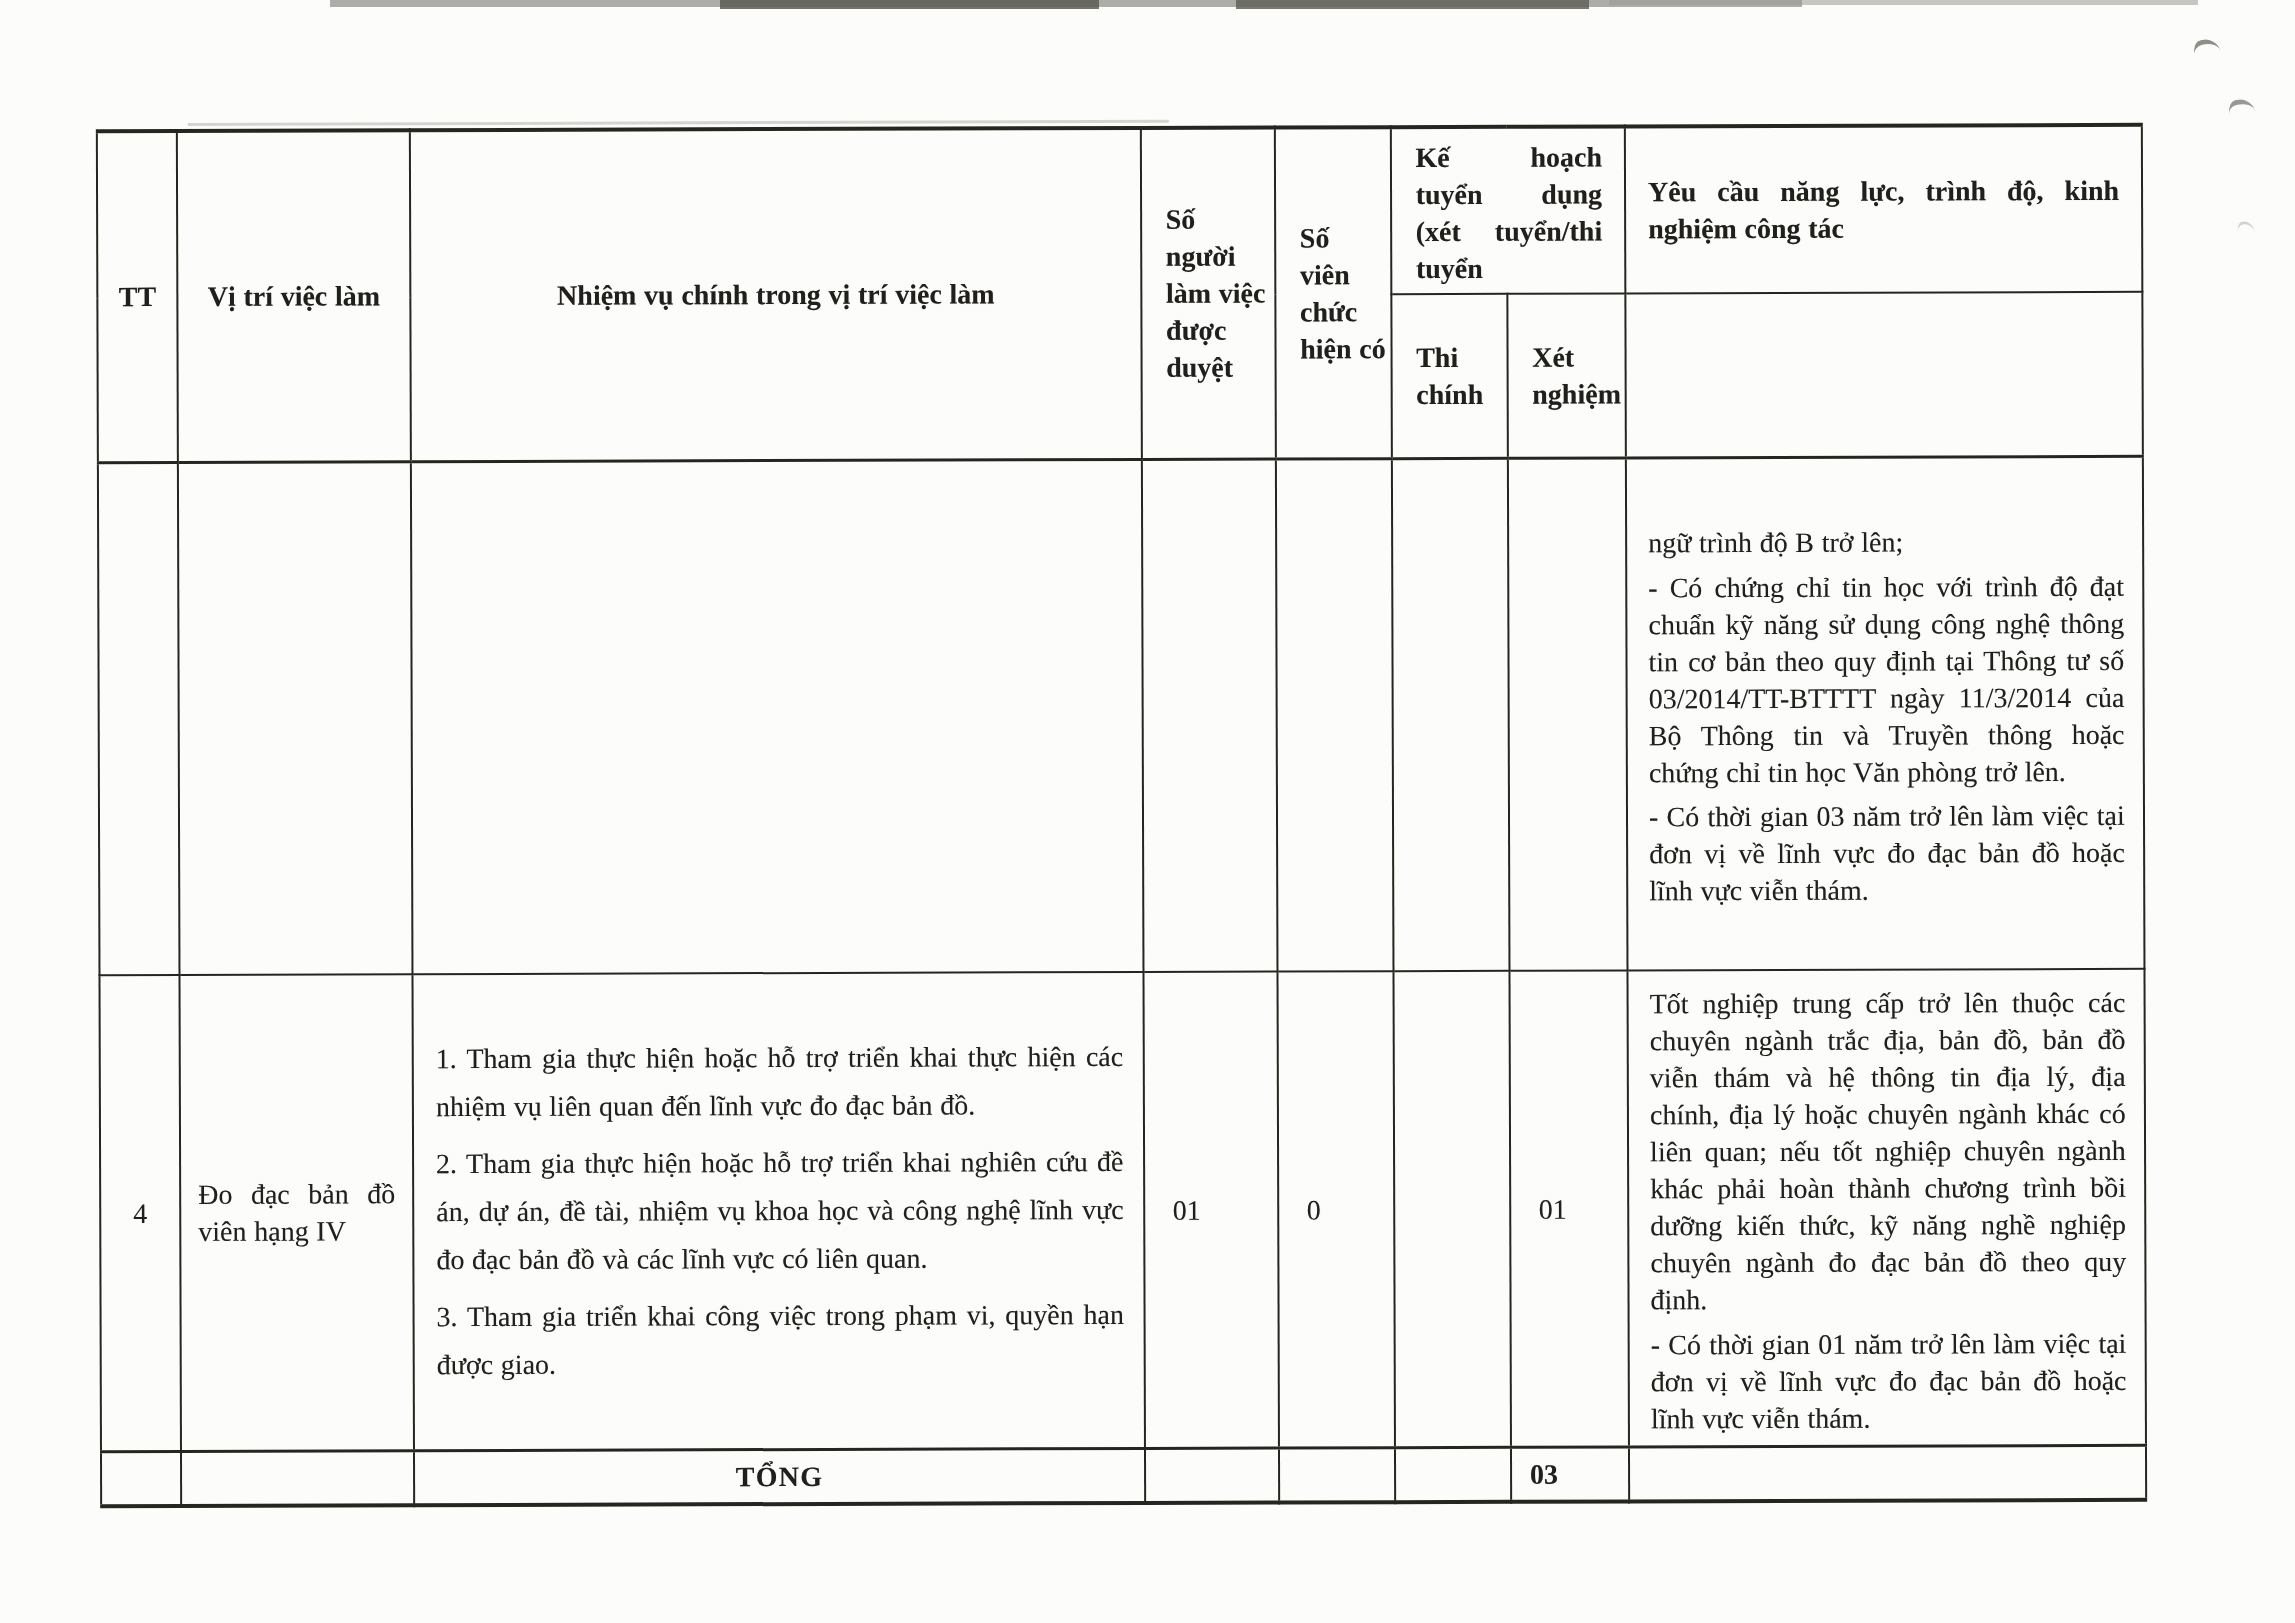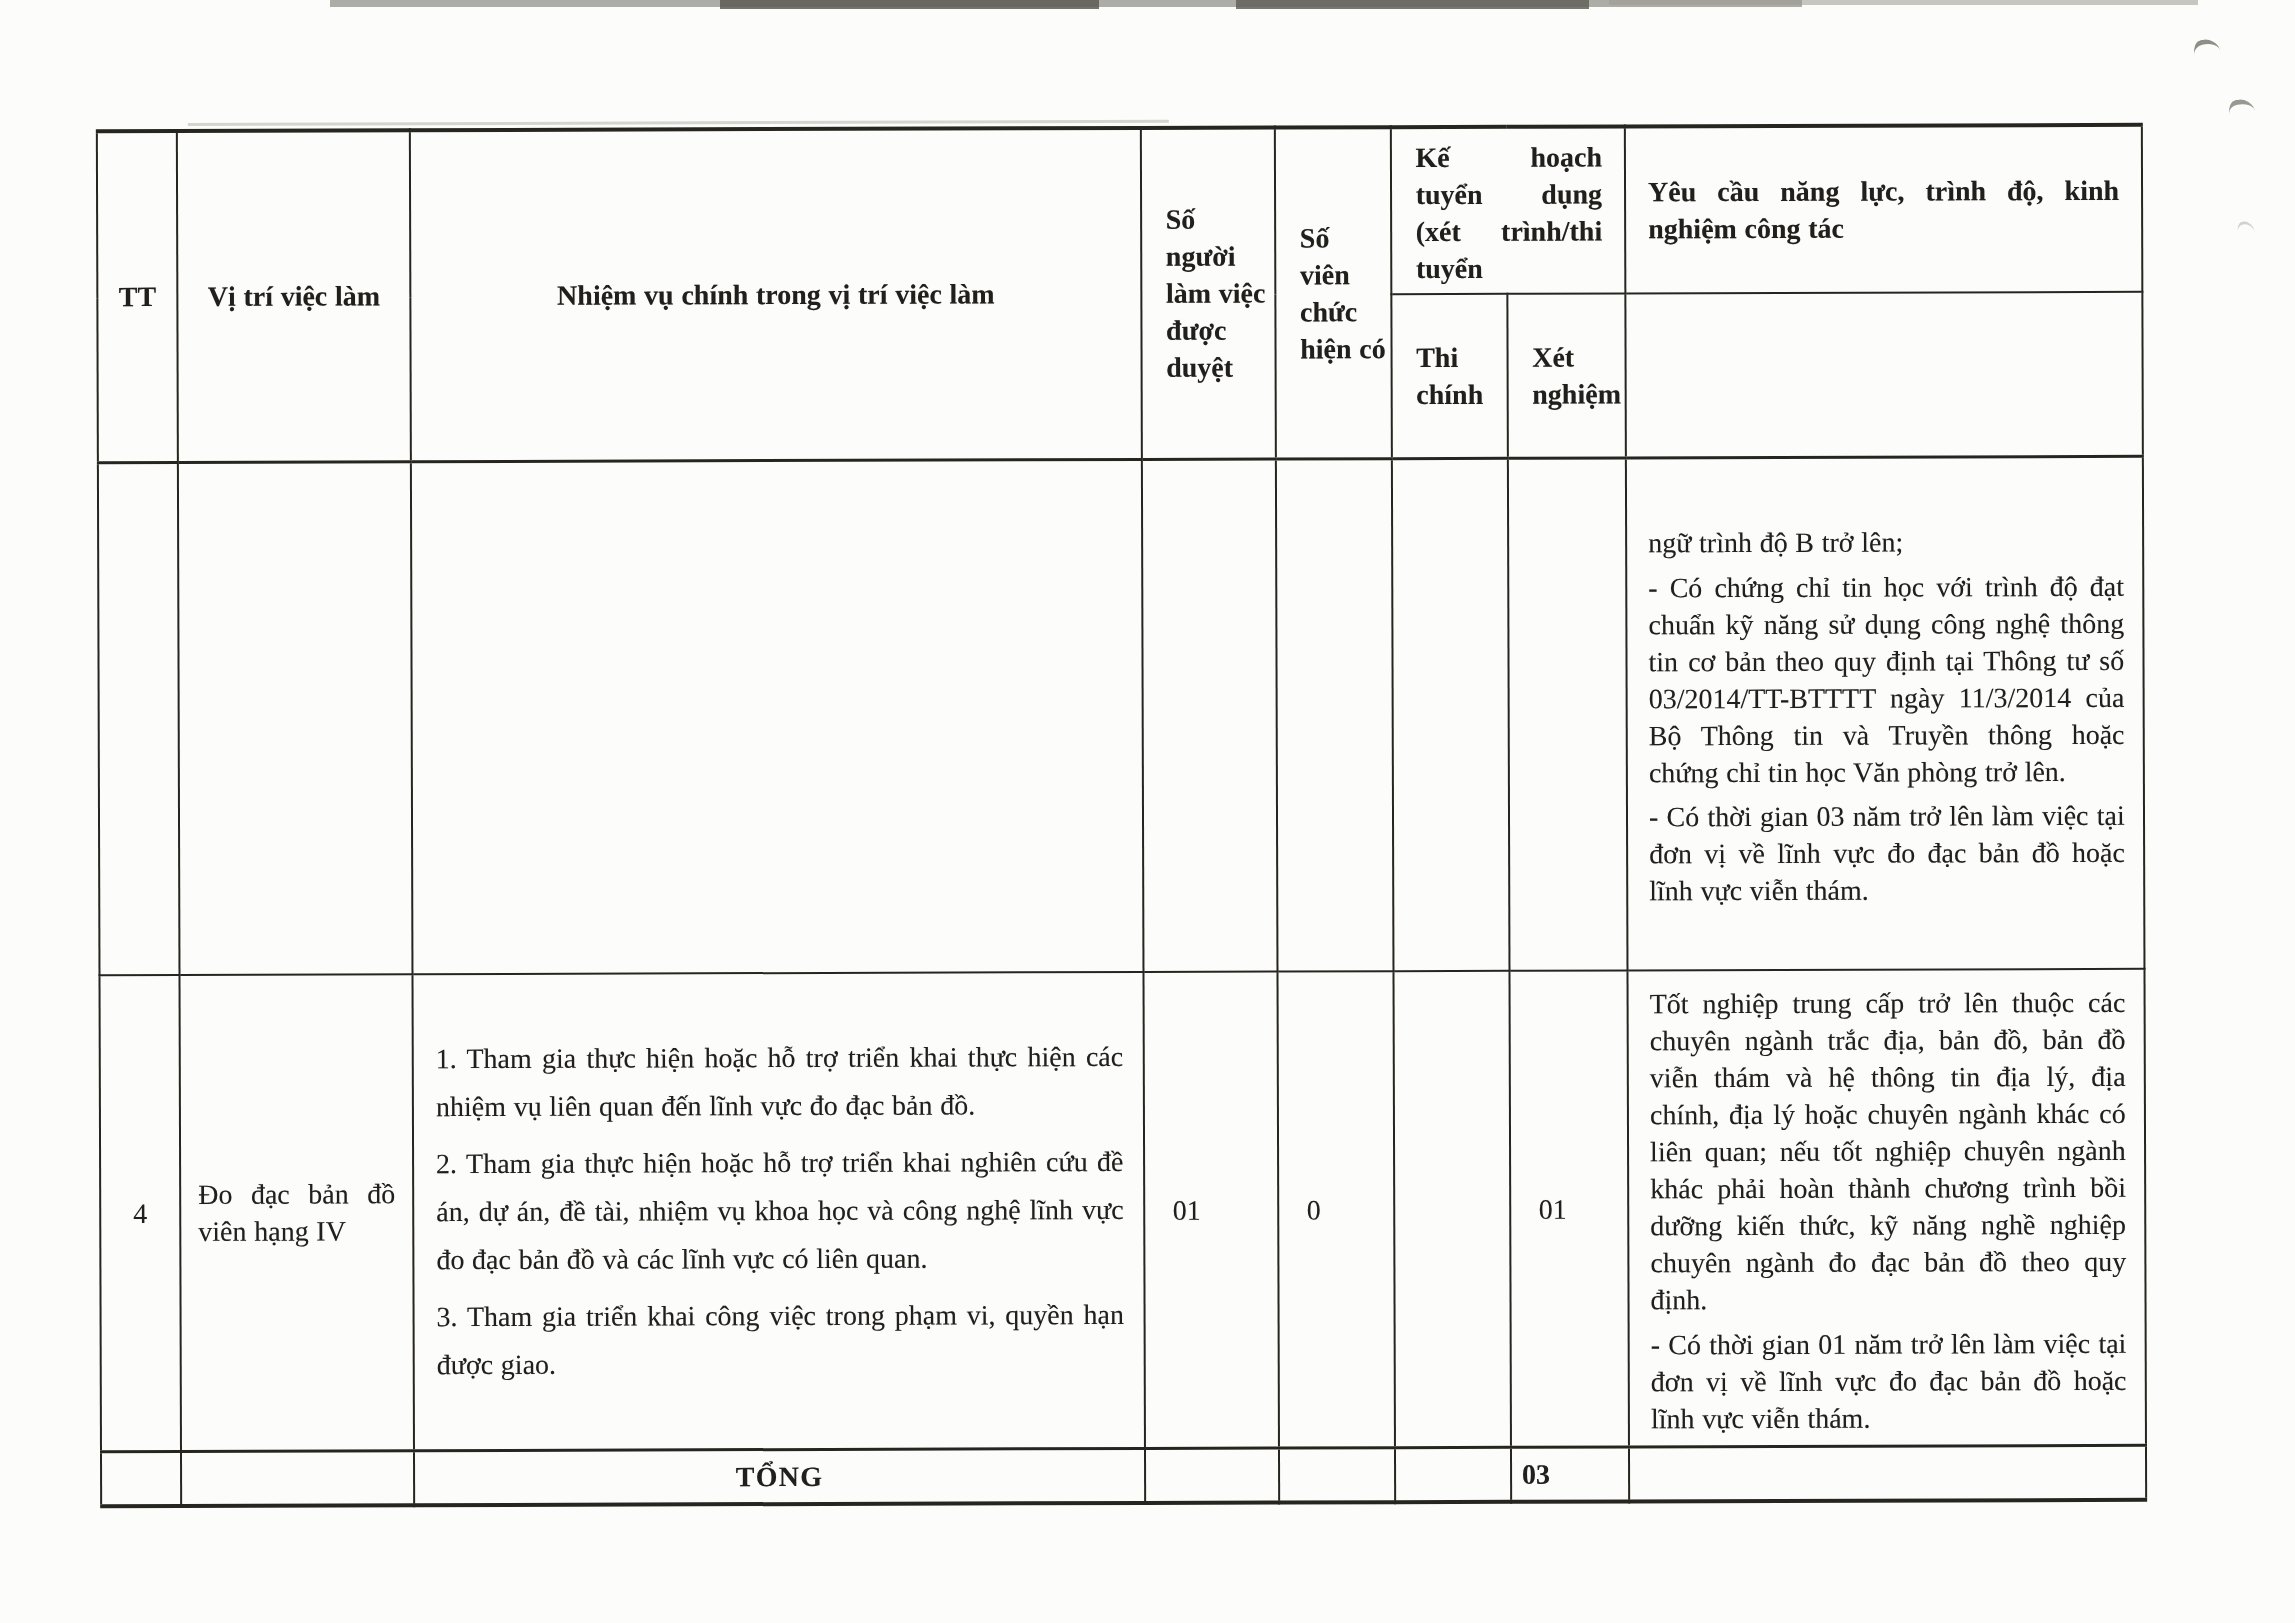--- a/index.html
+++ b/index.html
@@ -70,21 +70,21 @@
   td.tasks-cell{
     text-align:justify;padding:0 19.6px 0 22px;
   }
   td.tasks-cell p{margin:0 0 9.2px 0;line-height:48px;}
   td.tasks-cell p:last-child{margin-bottom:0;}
 
   td.pos-cell{text-align:justify;padding:0 17px;}
   td.num-cell{text-align:left;padding-left:27.5px;}
 
   td.total-label{font-weight:bold;font-size:30px;text-align:center;letter-spacing:1.3px;}
-  td.total-val{font-weight:bold;font-size:29px;text-align:left;padding-left:10px;}
+  td.total-val{font-weight:bold;font-size:29px;text-align:left;padding-left:18px;}
 </style>
 </head>
 <body>
 
 <div class="strip s1"></div>
 <div class="strip s2"></div>
 <div class="strip s3"></div>
 <div class="strip s4"></div>
 <div class="pencil m1"></div>
 <div class="pencil m2"></div>
@@ -103,21 +103,21 @@
       <col style="width:118px">
         <col style="width:517px">
     </colgroup>
     <tbody>
       <tr class="hr1">
         <td rowspan="2" class="hdr center">TT</td>
         <td rowspan="2" class="hdr center">Vị trí việc làm</td>
         <td rowspan="2" class="hdr center">Nhiệm vụ chính trong vị trí việc làm</td>
         <td rowspan="2" class="hdr hdr-left">Số người làm việc được duyệt</td>
         <td rowspan="2" class="hdr hdr-left">Số viên chức hiện có</td>
-        <td colspan="2" class="hdr just plan-cell">Kế hoạch tuyển dụng (xét trình/thi tuyển</td>
+        <td colspan="2" class="hdr just plan-cell">Kế hoạch tuyển dụng (xét tuyển/thi tuyển</td>
         <td class="hdr just reqhdr-cell">Yêu cầu năng lực, trình độ, kinh nghiệm công tác</td>
       </tr>
       <tr class="hr2">
         <td class="hdr hdr-left">Thi chính</td>
         <td class="hdr hdr-left">Xét nghiệm</td>
         <td></td>
       </tr>
 
       <tr class="rowA">
         <td></td>

